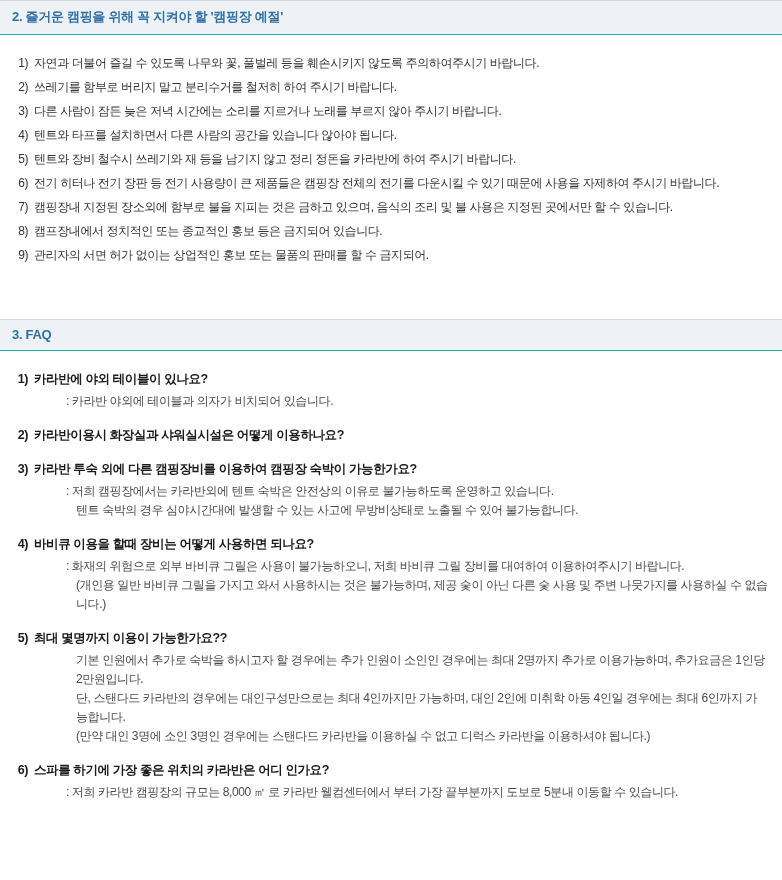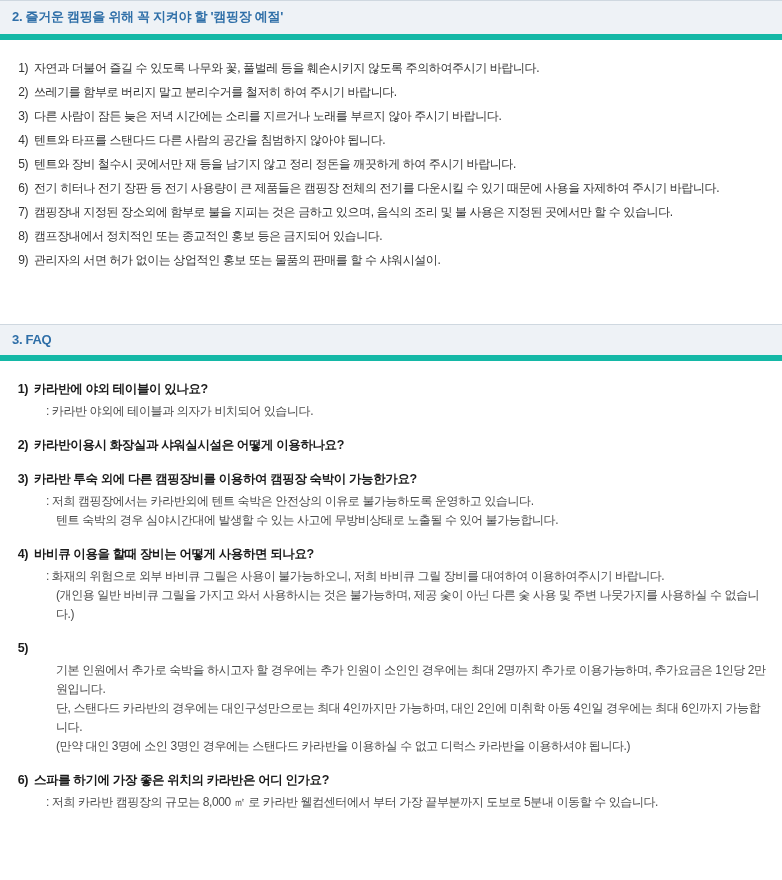--- a/index.html
+++ b/index.html
@@ -11,21 +11,21 @@
   }
   body {
     width: 782px;
     min-height: 880px;
     position: relative;
     color: #333;
   }
   .section-header {
     background: #eef2f6;
     border-top: 1px solid #cfd8e0;
-    border-bottom: 6px solid #14b8a6;
+    border-bottom: 1px solid #14b8a6;
     padding: 7px 12px 8px 12px;
     font-size: 13px;
     font-weight: bold;
     color: #2f6fa8;
     letter-spacing: -0.3px;
   }
   .rules-block {
     padding: 16px 0 10px 0;
   }
   .rule-row {
@@ -65,21 +65,21 @@
     letter-spacing: -0.4px;
     margin-bottom: 3px;
   }
   .faq-q-num {
     width: 34px;
     text-align: right;
     padding-right: 6px;
     flex: none;
   }
   .faq-a {
-    padding-left: 46px;
+    padding-left: 66px;
     font-size: 12px;
     color: #4a4a4a;
     line-height: 19px;
     letter-spacing: -0.4px;
     padding-right: 14px;
   }
   .faq-a-line {
     display: block;
   }
   .faq-a-line.indent {
@@ -102,41 +102,41 @@
       <div class="rule-row">
         <span class="rule-num">2)</span>
         <span class="rule-text">쓰레기를 함부로 버리지 말고 분리수거를 철저히 하여 주시기 바랍니다.</span>
       </div>
       <div class="rule-row">
         <span class="rule-num">3)</span>
         <span class="rule-text">다른 사람이 잠든 늦은 저녁 시간에는 소리를 지르거나 노래를 부르지 않아 주시기 바랍니다.</span>
       </div>
       <div class="rule-row">
         <span class="rule-num">4)</span>
-        <span class="rule-text">텐트와 타프를 스탠다드 다른 사람의 공간을 침범하지 않아야 됩니다.</span>
+        <span class="rule-text">텐트와 타프를 설치하면서 다른 사람의 공간을 있습니다 않아야 됩니다.</span>
       </div>
       <div class="rule-row">
         <span class="rule-num">5)</span>
-        <span class="rule-text">텐트와 장비 철수시 곳에서만 재 등을 남기지 않고 정리 정돈을 깨끗하게 하여 주시기 바랍니다.</span>
+        <span class="rule-text">텐트와 장비 철수시 쓰레기와 재 등을 남기지 않고 정리 정돈을 카라반에 하여 주시기 바랍니다.</span>
       </div>
       <div class="rule-row">
         <span class="rule-num">6)</span>
         <span class="rule-text">전기 히터나 전기 장판 등 전기 사용량이 큰 제품들은 캠핑장 전체의 전기를 다운시킬 수 있기 때문에 사용을 자제하여 주시기 바랍니다.</span>
       </div>
       <div class="rule-row">
         <span class="rule-num">7)</span>
         <span class="rule-text">캠핑장내 지정된 장소외에 함부로 불을 지피는 것은 금하고 있으며, 음식의 조리 및 불 사용은 지정된 곳에서만 할 수 있습니다.</span>
       </div>
       <div class="rule-row">
         <span class="rule-num">8)</span>
         <span class="rule-text">캠프장내에서 정치적인 또는 종교적인 홍보 등은 금지되어 있습니다.</span>
       </div>
       <div class="rule-row">
         <span class="rule-num">9)</span>
-        <span class="rule-text">관리자의 서면 허가 없이는 상업적인 홍보 또는 물품의 판매를 할 수 샤워시설이.</span>
+        <span class="rule-text">관리자의 서면 허가 없이는 상업적인 홍보 또는 물품의 판매를 할 수 금지되어.</span>
       </div>
 
     </div>
   </div>
 
   <div class="spacer-gap"></div>
 
   <div>
     <div class="section-header">3. FAQ</div>
     <div class="faq-block">
@@ -176,20 +176,21 @@
         </div>
         <div class="faq-a">
           <span class="faq-a-line">: 화재의 위험으로 외부 바비큐 그릴은 사용이 불가능하오니, 저희 바비큐 그릴 장비를 대여하여 이용하여주시기 바랍니다.</span>
           <span class="faq-a-line indent">(개인용 일반 바비큐 그릴을 가지고 와서 사용하시는 것은 불가능하며, 제공 숯이 아닌 다른 숯 사용 및 주변 나뭇가지를 사용하실 수 없습니다.)</span>
         </div>
       </div>
 
       <div class="faq-item">
         <div class="faq-q">
           <span class="faq-q-num">5)</span>
+          <span>최대 몇명까지 이용이 가능한가요??</span>
         </div>
         <div class="faq-a">
           <span class="faq-a-line indent">기본 인원에서 추가로 숙박을 하시고자 할 경우에는 추가 인원이 소인인 경우에는 최대 2명까지 추가로 이용가능하며, 추가요금은 1인당 2만원입니다.</span>
           <span class="faq-a-line indent">단, 스탠다드 카라반의 경우에는 대인구성만으로는 최대 4인까지만 가능하며, 대인 2인에 미취학 아동 4인일 경우에는 최대 6인까지 가능합니다.</span>
           <span class="faq-a-line indent">(만약 대인 3명에 소인 3명인 경우에는 스탠다드 카라반을 이용하실 수 없고 디럭스 카라반을 이용하셔야 됩니다.)</span>
         </div>
       </div>
 
       <div class="faq-item">
         <div class="faq-q">

